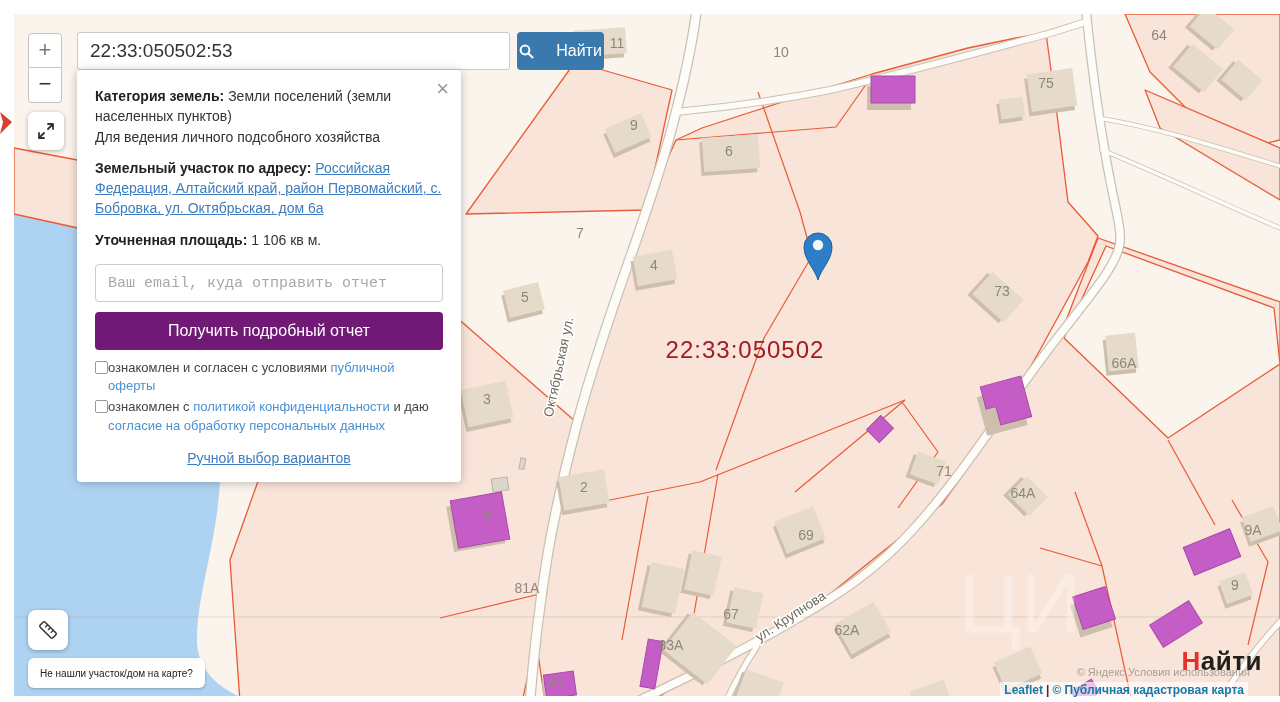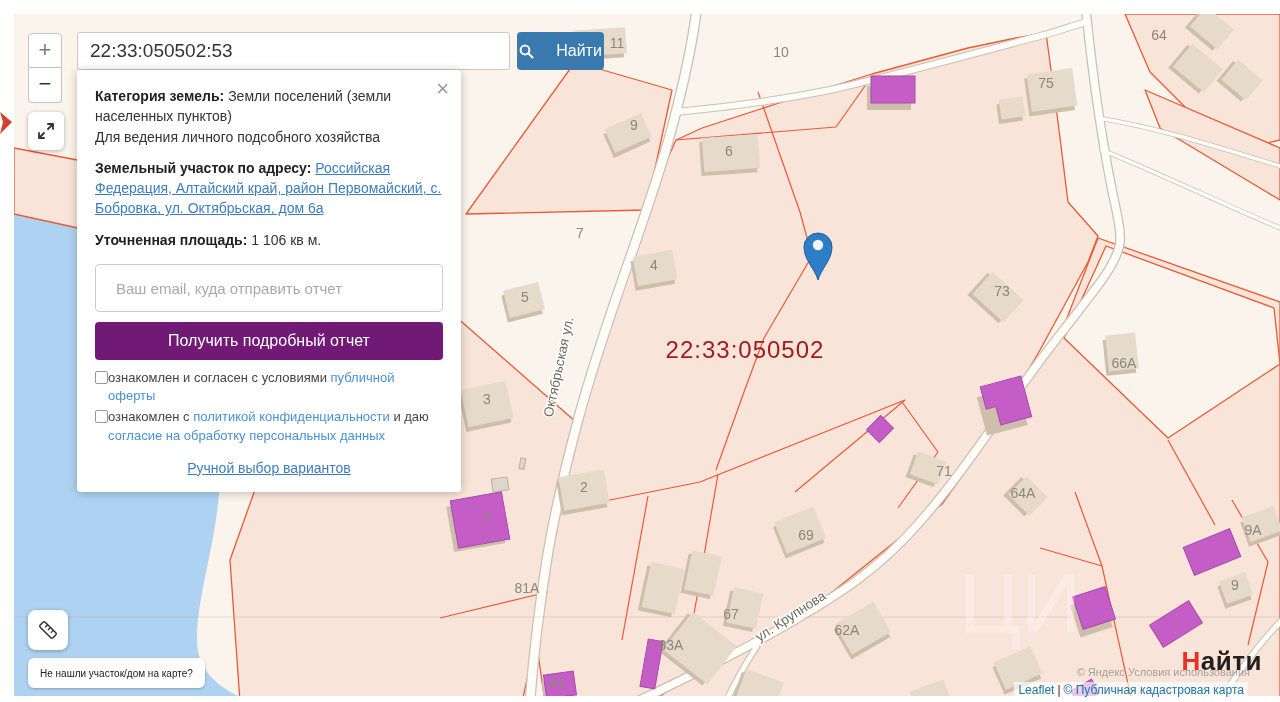--- a/index.html
+++ b/index.html
@@ -48,22 +48,22 @@
 
   
   #popup { position:absolute; left:77px; top:70px; width:384px; background:#fff; border-radius:4px;
            box-shadow:0 1px 10px rgba(0,0,0,.25); padding:16px 18px 14px 18px; font-size:14px;
            color:#333; line-height:1.45; }
   #popup .row { margin-bottom:11px; }
   #popup b { color:#222; }
   #popup a { color:#3d7dbf; text-decoration:underline; cursor:pointer; }
   #popup-close { position:absolute; right:12px; top:8px; font-size:22px; color:#979797; cursor:pointer;
                  line-height:1; }
-  #email-input { width:100%; height:48px; border:1px solid #ccc; border-radius:4px; padding:0 20px;
-                 font-size:15px; color:#333; font-family:Liberation Sans, sans-serif; margin:3px 0 10px 0; }
+  #email-input { width:100%; height:38px; border:1px solid #ccc; border-radius:4px; padding:0 12px;
+                 font-size:15px; color:#333; font-family:Liberation Mono, monospace; margin:3px 0 10px 0; }
   #email-input::placeholder { color:#a9a9a9; }
   #report-btn { width:100%; height:38px; background:#701a75; border:none; border-radius:4px; color:#fff;
                 font-size:16px; cursor:pointer; margin-bottom:9px; font-family:"Liberation Sans",sans-serif; }
   .consent { display:flex; font-size:13px; color:#444; line-height:1.4; margin-bottom:3px; }
   .consent a { text-decoration:none !important; color:#4a90d2 !important; }
   .cbox { flex:0 0 13px; width:13px; height:13px; border:1px solid #999; border-radius:2px;
           background:#fff; margin-top:2px; cursor:pointer; }
   #manual-link { display:block; text-align:center; margin-top:13px; font-size:14px; }
 
   
@@ -73,21 +73,21 @@
   #notfound-pill { position:absolute; left:28px; top:658px; height:30px; background:#fff; border-radius:6px;
                    box-shadow:0 1px 3px rgba(0,0,0,.25); padding:0 12px; font-size:10px; color:#222;
                    display:flex; align-items:center; }
 
   
   #yterms { position:absolute; right:30px; top:666px; font-size:11px; color:rgba(90,90,90,.5); }
   #ylogo { position:absolute; right:18px; top:646px; font-size:26px; font-weight:bold; color:#22201e;
            letter-spacing:.5px; }
   #ylogo::first-letter { color:#e8302a; }
   #attribution { position:absolute; right:32px; top:682px; font-size:12px; color:#1878a8;
-                 background:rgba(255,255,255,.65); padding:1px 4px; white-space:nowrap; }
+                 background:rgba(255,255,255,.65); padding:1px 4px; white-space:nowrap;font-weight:bold; }
   #attribution .sep { color:#333; margin:0 3px; }
 </style>
 </head>
 <body>
 
 <div id="stage">
 
   <div id="map-wrap">
     <svg id="map-svg" width="1266" height="682" viewBox="14 14 1266 682" preserveAspectRatio="none" xmlns="http://www.w3.org/2000/svg">
 

